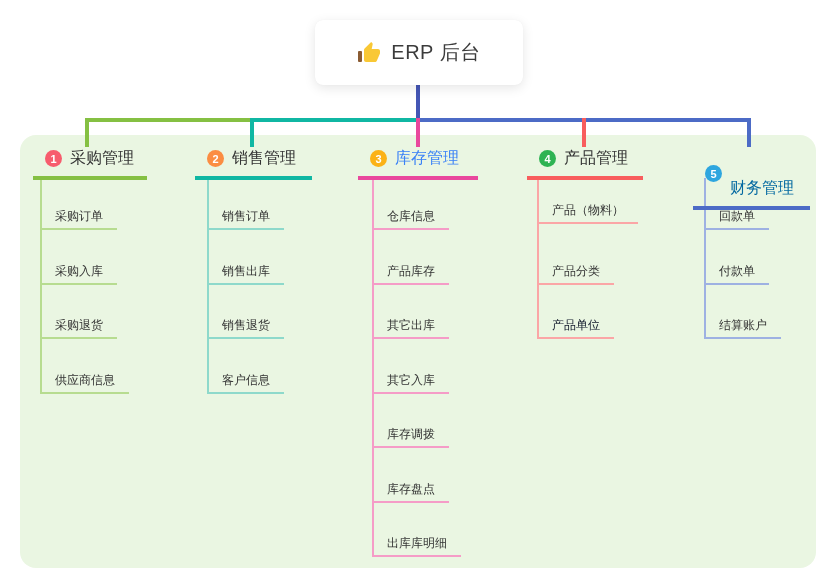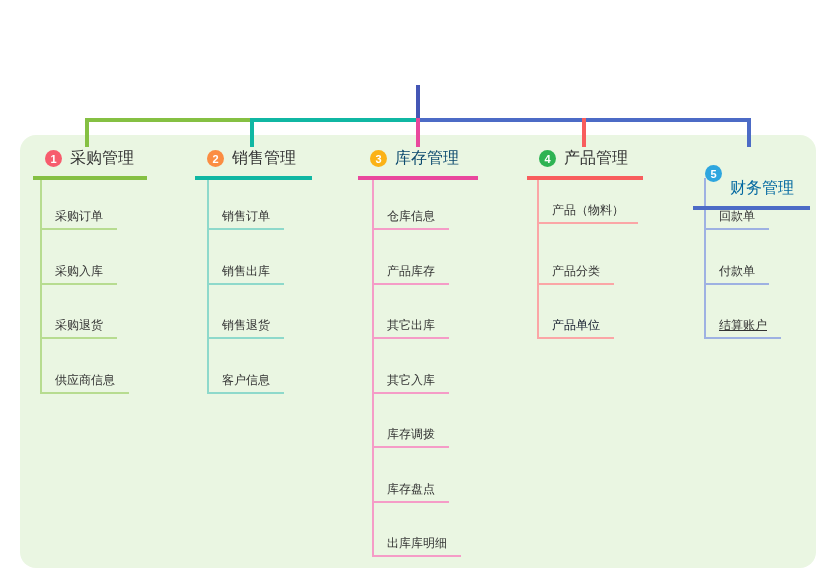--- a/index.html
+++ b/index.html
@@ -63,21 +63,21 @@
       <div class="branch-title" style="left: 195px; width: 117px; border-bottom: 4px solid rgb(16, 183, 163);">
         <span class="badge" style="background: rgb(251, 141, 66);">2</span>
         <span class="branch-label" style="color: rgb(51, 51, 51); text-align: center;">销售管理</span>
       </div>
       <div class="child-node" style="left: 207px; top: 206px; color: rgb(51, 51, 51); border-bottom: 2px solid rgb(142, 217, 203);">销售订单</div>
       <div class="child-node" style="left: 207px; top: 261px; color: rgb(51, 51, 51); border-bottom: 2px solid rgb(142, 217, 203);">销售出库</div>
       <div class="child-node" style="left: 207px; top: 315px; color: rgb(51, 51, 51); border-bottom: 2px solid rgb(142, 217, 203);">销售退货</div>
       <div class="child-node" style="left: 207px; top: 370px; color: rgb(51, 51, 51); border-bottom: 2px solid rgb(142, 217, 203);">客户信息</div>
       <div class="branch-title" style="left: 358px; width: 120px; border-bottom: 4px solid rgb(233, 72, 157);">
         <span class="badge" style="background: rgb(251, 178, 22);">3</span>
-        <span class="branch-label" style="color: #0c4a6e;">库存管理</span>
+        <span class="branch-label" style="color: #3b82f6;">库存管理</span>
       </div>
       <div class="child-node" style="left: 372px; top: 206px; color: rgb(51, 51, 51); border-bottom: 2px solid rgb(245, 156, 199);">仓库信息</div>
       <div class="child-node" style="left: 372px; top: 261px; color: rgb(51, 51, 51); border-bottom: 2px solid rgb(245, 156, 199);">产品库存</div>
       <div class="child-node" style="left: 372px; top: 315px; color: rgb(51, 51, 51); border-bottom: 2px solid rgb(245, 156, 199);">其它出库</div>
       <div class="child-node" style="left: 372px; top: 370px; color: rgb(51, 51, 51); border-bottom: 2px solid rgb(245, 156, 199);">其它入库</div>
       <div class="child-node" style="left: 372px; top: 424px; color: rgb(51, 51, 51); border-bottom: 2px solid rgb(245, 156, 199);">库存调拨</div>
       <div class="child-node" style="left: 372px; top: 479px; color: rgb(51, 51, 51); border-bottom: 2px solid rgb(245, 156, 199);">库存盘点</div>
       <div class="child-node" style="left: 372px; top: 533px; color: rgb(51, 51, 51); border-bottom: 2px solid rgb(245, 156, 199);">出库库明细</div>
       <div class="branch-title" style="left: 527px; width: 116px; border-bottom: 4px solid rgb(248, 93, 93);">
         <span class="badge" style="background: rgb(46, 179, 83);">4</span>
@@ -85,15 +85,24 @@
       </div>
       <div class="child-node" style="left: 537px; top: 200px; color: rgb(51, 51, 51); border-bottom: 2px solid rgb(251, 166, 166);">产品（物料）</div>
       <div class="child-node" style="left: 537px; top: 261px; color: rgb(51, 51, 51); border-bottom: 2px solid rgb(251, 166, 166);">产品分类</div>
       <div class="child-node" style="left: 537px; top: 315px; color: #0f172a; border-bottom: 2px solid rgb(251, 166, 166);">产品单位</div>
       <div class="branch-title" style="left: 693px; width: 117px; border-bottom: 4px solid rgb(76, 107, 198);">
         <span class="badge" style="background: rgb(46, 166, 223);">5</span>
         <span class="branch-label" style="color: #0369a1; margin-top: 30px;">财务管理</span>
       </div>
       <div class="child-node" style="left: 704px; top: 206px; color: rgb(51, 51, 51); border-bottom: 2px solid rgb(158, 177, 226);">回款单</div>
       <div class="child-node" style="left: 704px; top: 261px; color: rgb(51, 51, 51); border-bottom: 2px solid rgb(158, 177, 226);">付款单</div>
-      <div class="child-node" style="left: 704px; top: 315px; color: rgb(51, 51, 51); border-bottom: 2px solid rgb(158, 177, 226); text-decoration: underline;">结算账户</div>
+      <div class="child-node" style="left: 704px; top: 315px; color: rgb(51, 51, 51); border-bottom: 2px solid rgb(158, 177, 226);">结算账户</div>
     </div>
+  <div class="root-card" style="background: rgb(255, 255, 255);">
+    <span class="thumb">
+      <svg viewBox="0 0 24 24" width="24" height="24" aria-hidden="true">
+        <rect x="1" y="10" width="4" height="11" rx="1" fill="#8a5b33"></rect>
+        <path fill="#f9c835" d="M23 10c0-1.1-.9-2-2-2h-6.31l.95-4.57.03-.32c0-.41-.17-.79-.44-1.06L14.17 1 7.58 7.59C7.22 7.95 7 8.45 7 9v10c0 1.1.9 2 2 2h9c.83 0 1.54-.5 1.84-1.22l3.02-7.05c.09-.23.14-.47.14-.73v-2z"></path>
+      </svg>
+    </span>
+    <span class="root-label" style="color: rgb(60, 60, 60);">ERP 后台</span>
+  </div>
 </div>
 
 </body></html>

